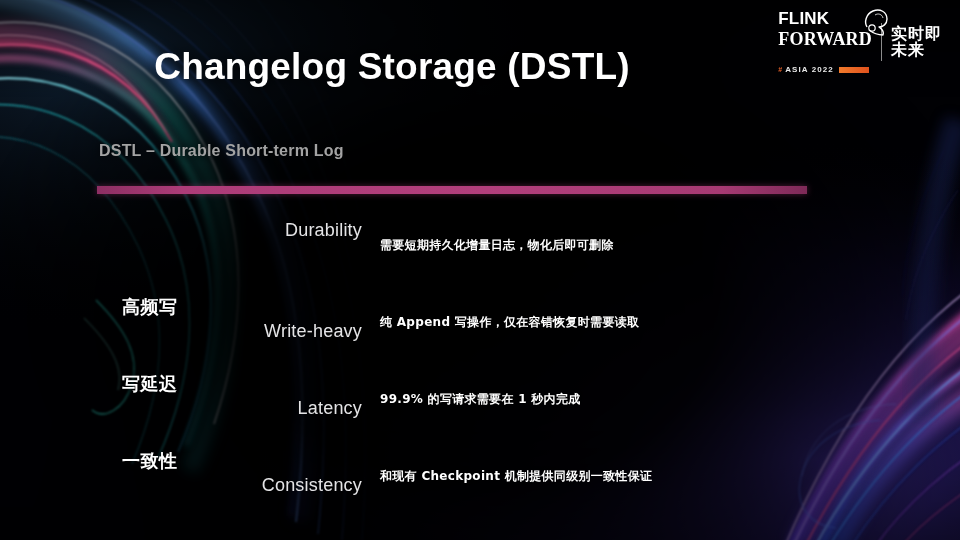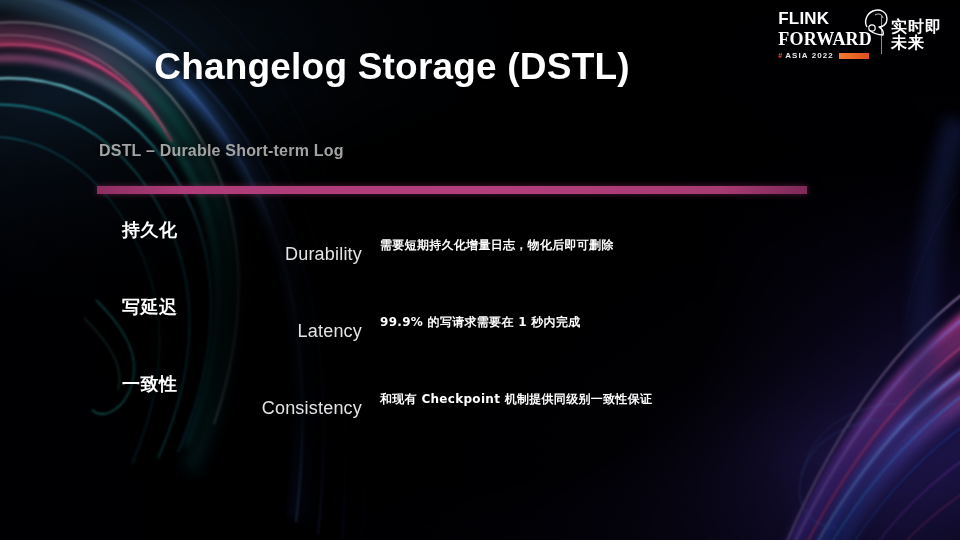--- a/index.html
+++ b/index.html
@@ -61,21 +61,21 @@
     font-size: 17px;
     letter-spacing: 0.2px;
     line-height: 17px;
     white-space: nowrap;
   }
   .logo-line.l2 { font-size: 18px; margin-top: 4px; font-family: Liberation Serif, serif; }
   .logo-sub {
     display: flex;
     align-items: center;
     gap: 3px;
-    margin-top: 4px;
+    margin-top: 18px;
   }
   .logo-hash { color: #e8622a; font-size: 7px; font-weight: 700; line-height: 8px; }
   .logo-asia {
     color: #e9e9e9;
     font-size: 8px;
     font-weight: 700;
     letter-spacing: 1.1px;
     line-height: 8px;
     white-space: nowrap;
   }
@@ -353,26 +353,32 @@
   <div class="title">Changelog Storage (DSTL)</div>
 
   <div class="subtitle">DSTL – Durable Short-term Log</div>
 
   <div class="rule"></div>
 
   <div class="rows">
 
     <div class="row">
       <div class="term">
-        <div class="term-cn">持久化</div>
         <div class="term-en">Durability</div>
       </div>
       <div class="desc">需要短期持久化增量日志，物化后即可删除</div>
     </div>
 
+    <div class="row">
+      <div class="term">
+        <div class="term-cn">高频写</div>
+        <div class="term-en">Write-heavy</div>
+      </div>
+      <div class="desc">纯 Append 写操作，仅在容错恢复时需要读取</div>
+    </div>
 
     <div class="row">
       <div class="term">
         <div class="term-cn">写延迟</div>
         <div class="term-en">Latency</div>
       </div>
       <div class="desc">99.9% 的写请求需要在 1 秒内完成</div>
     </div>
 
     <div class="row">

